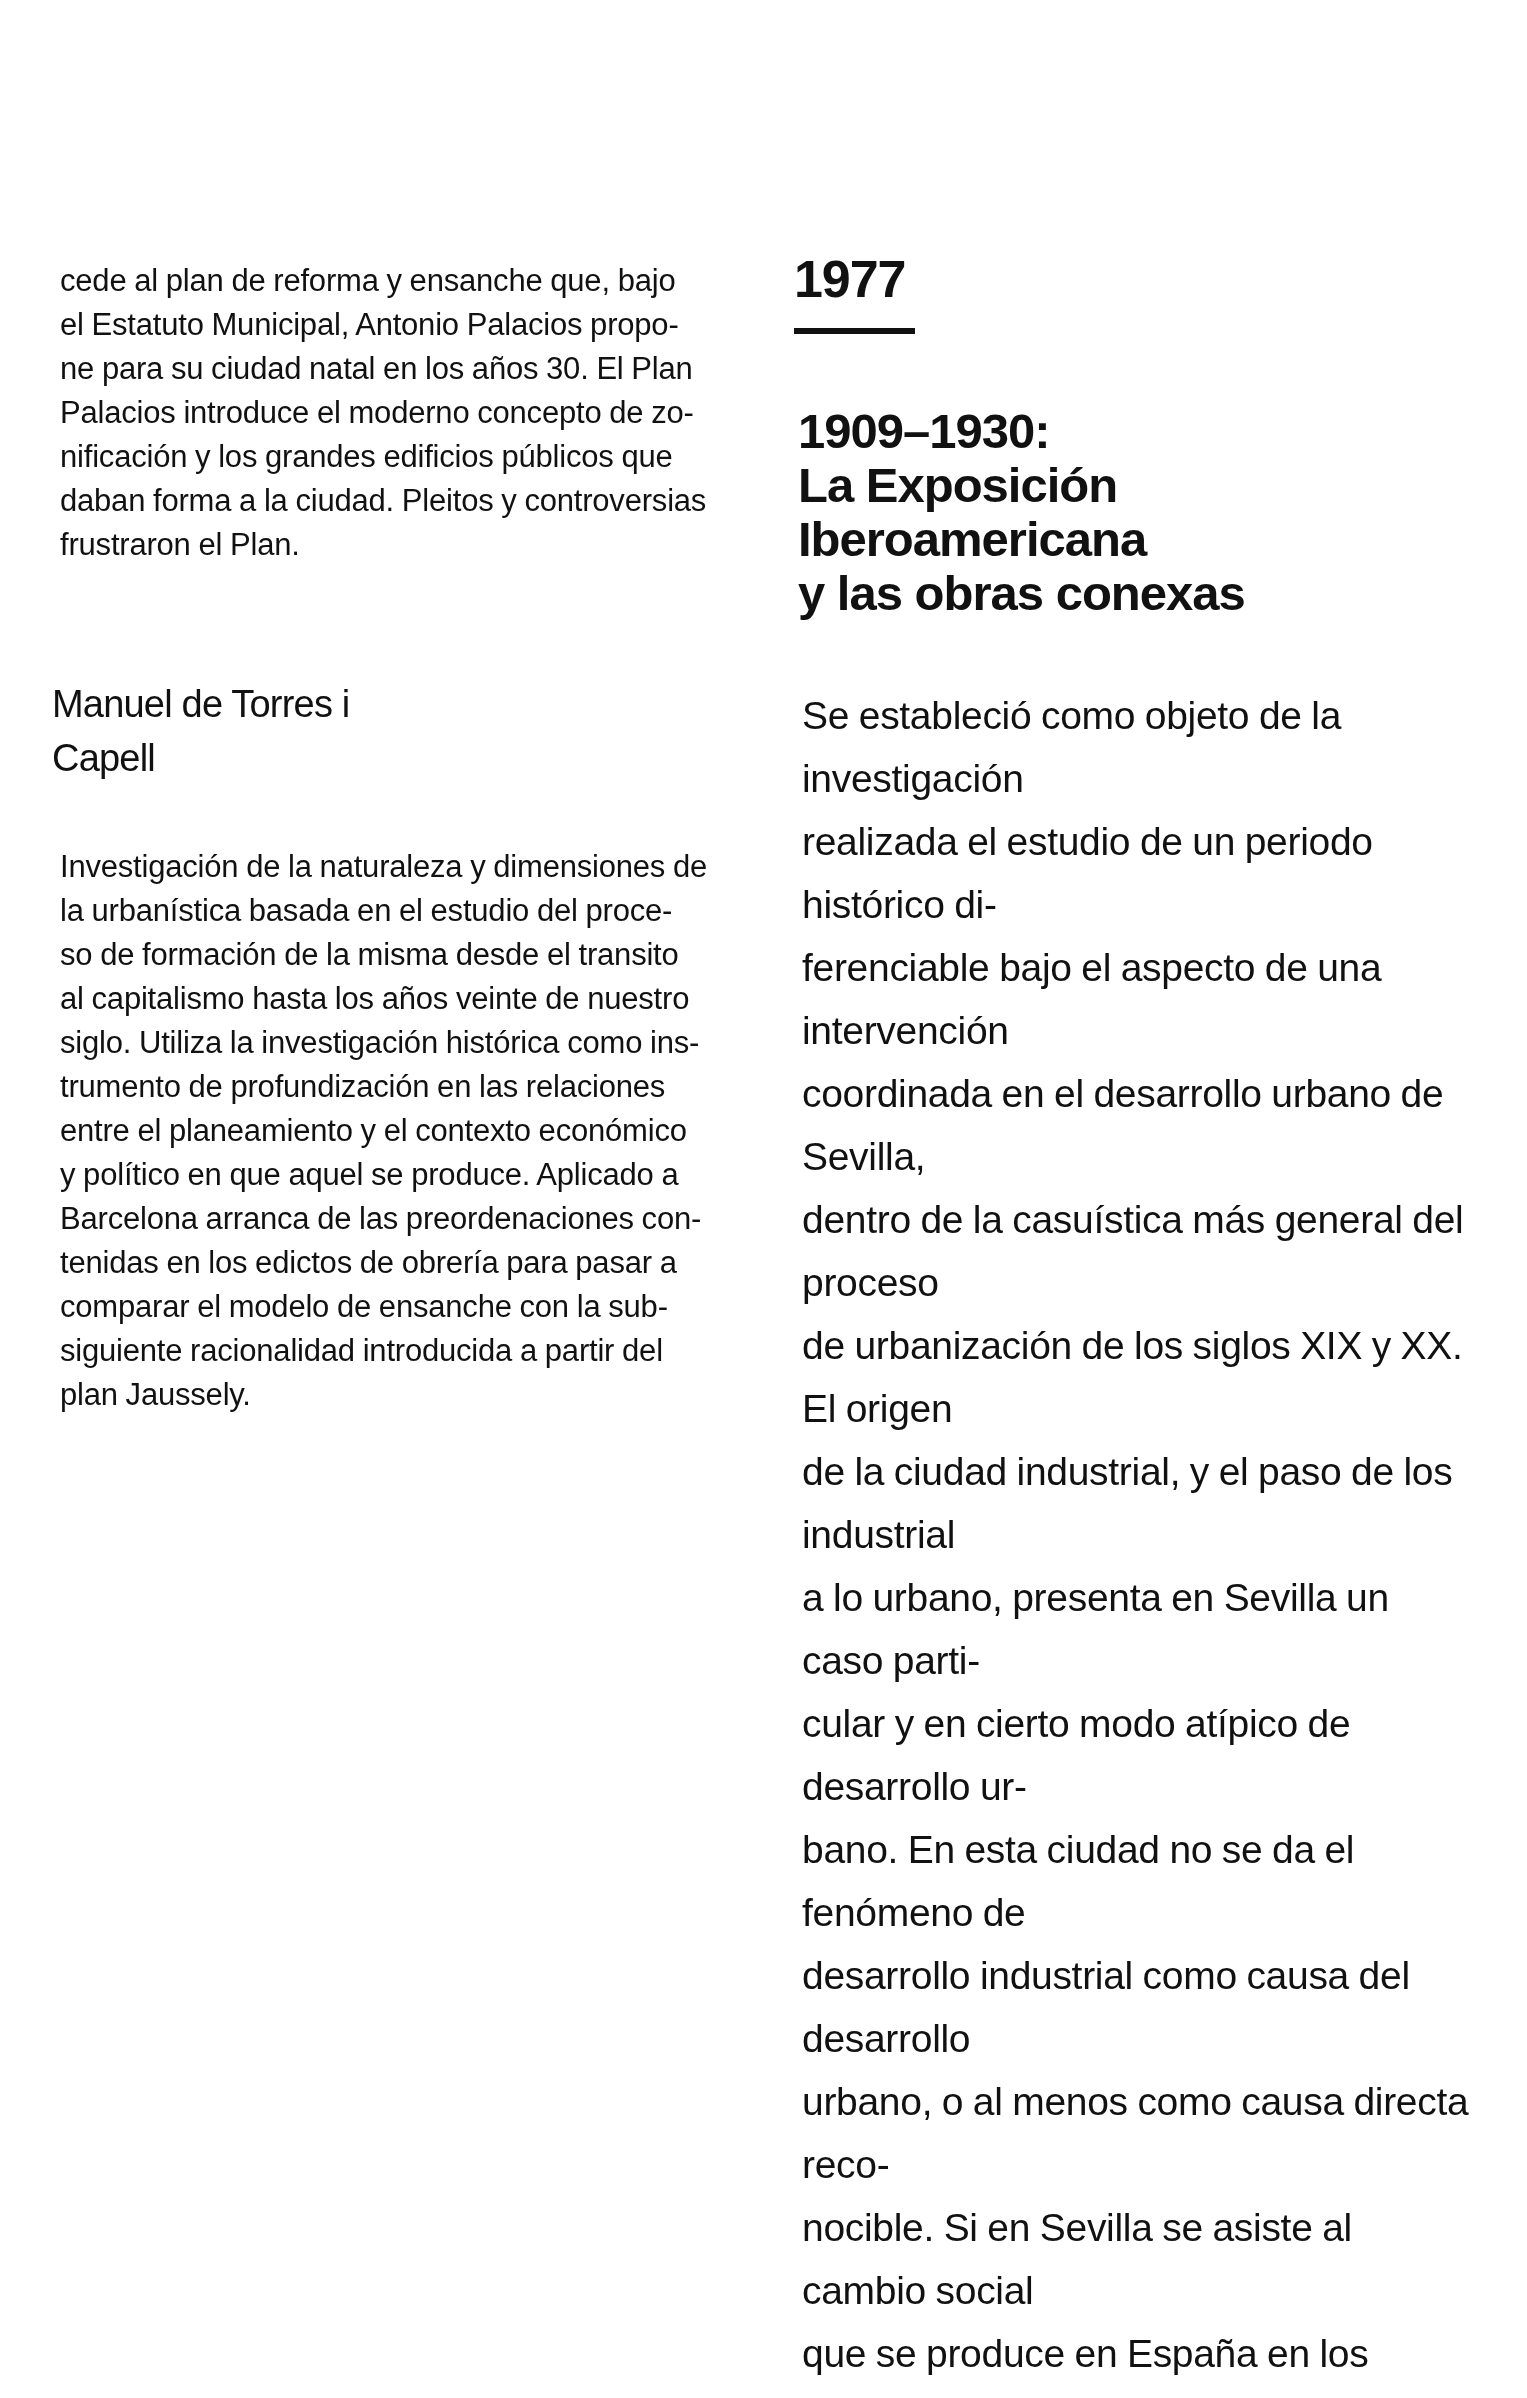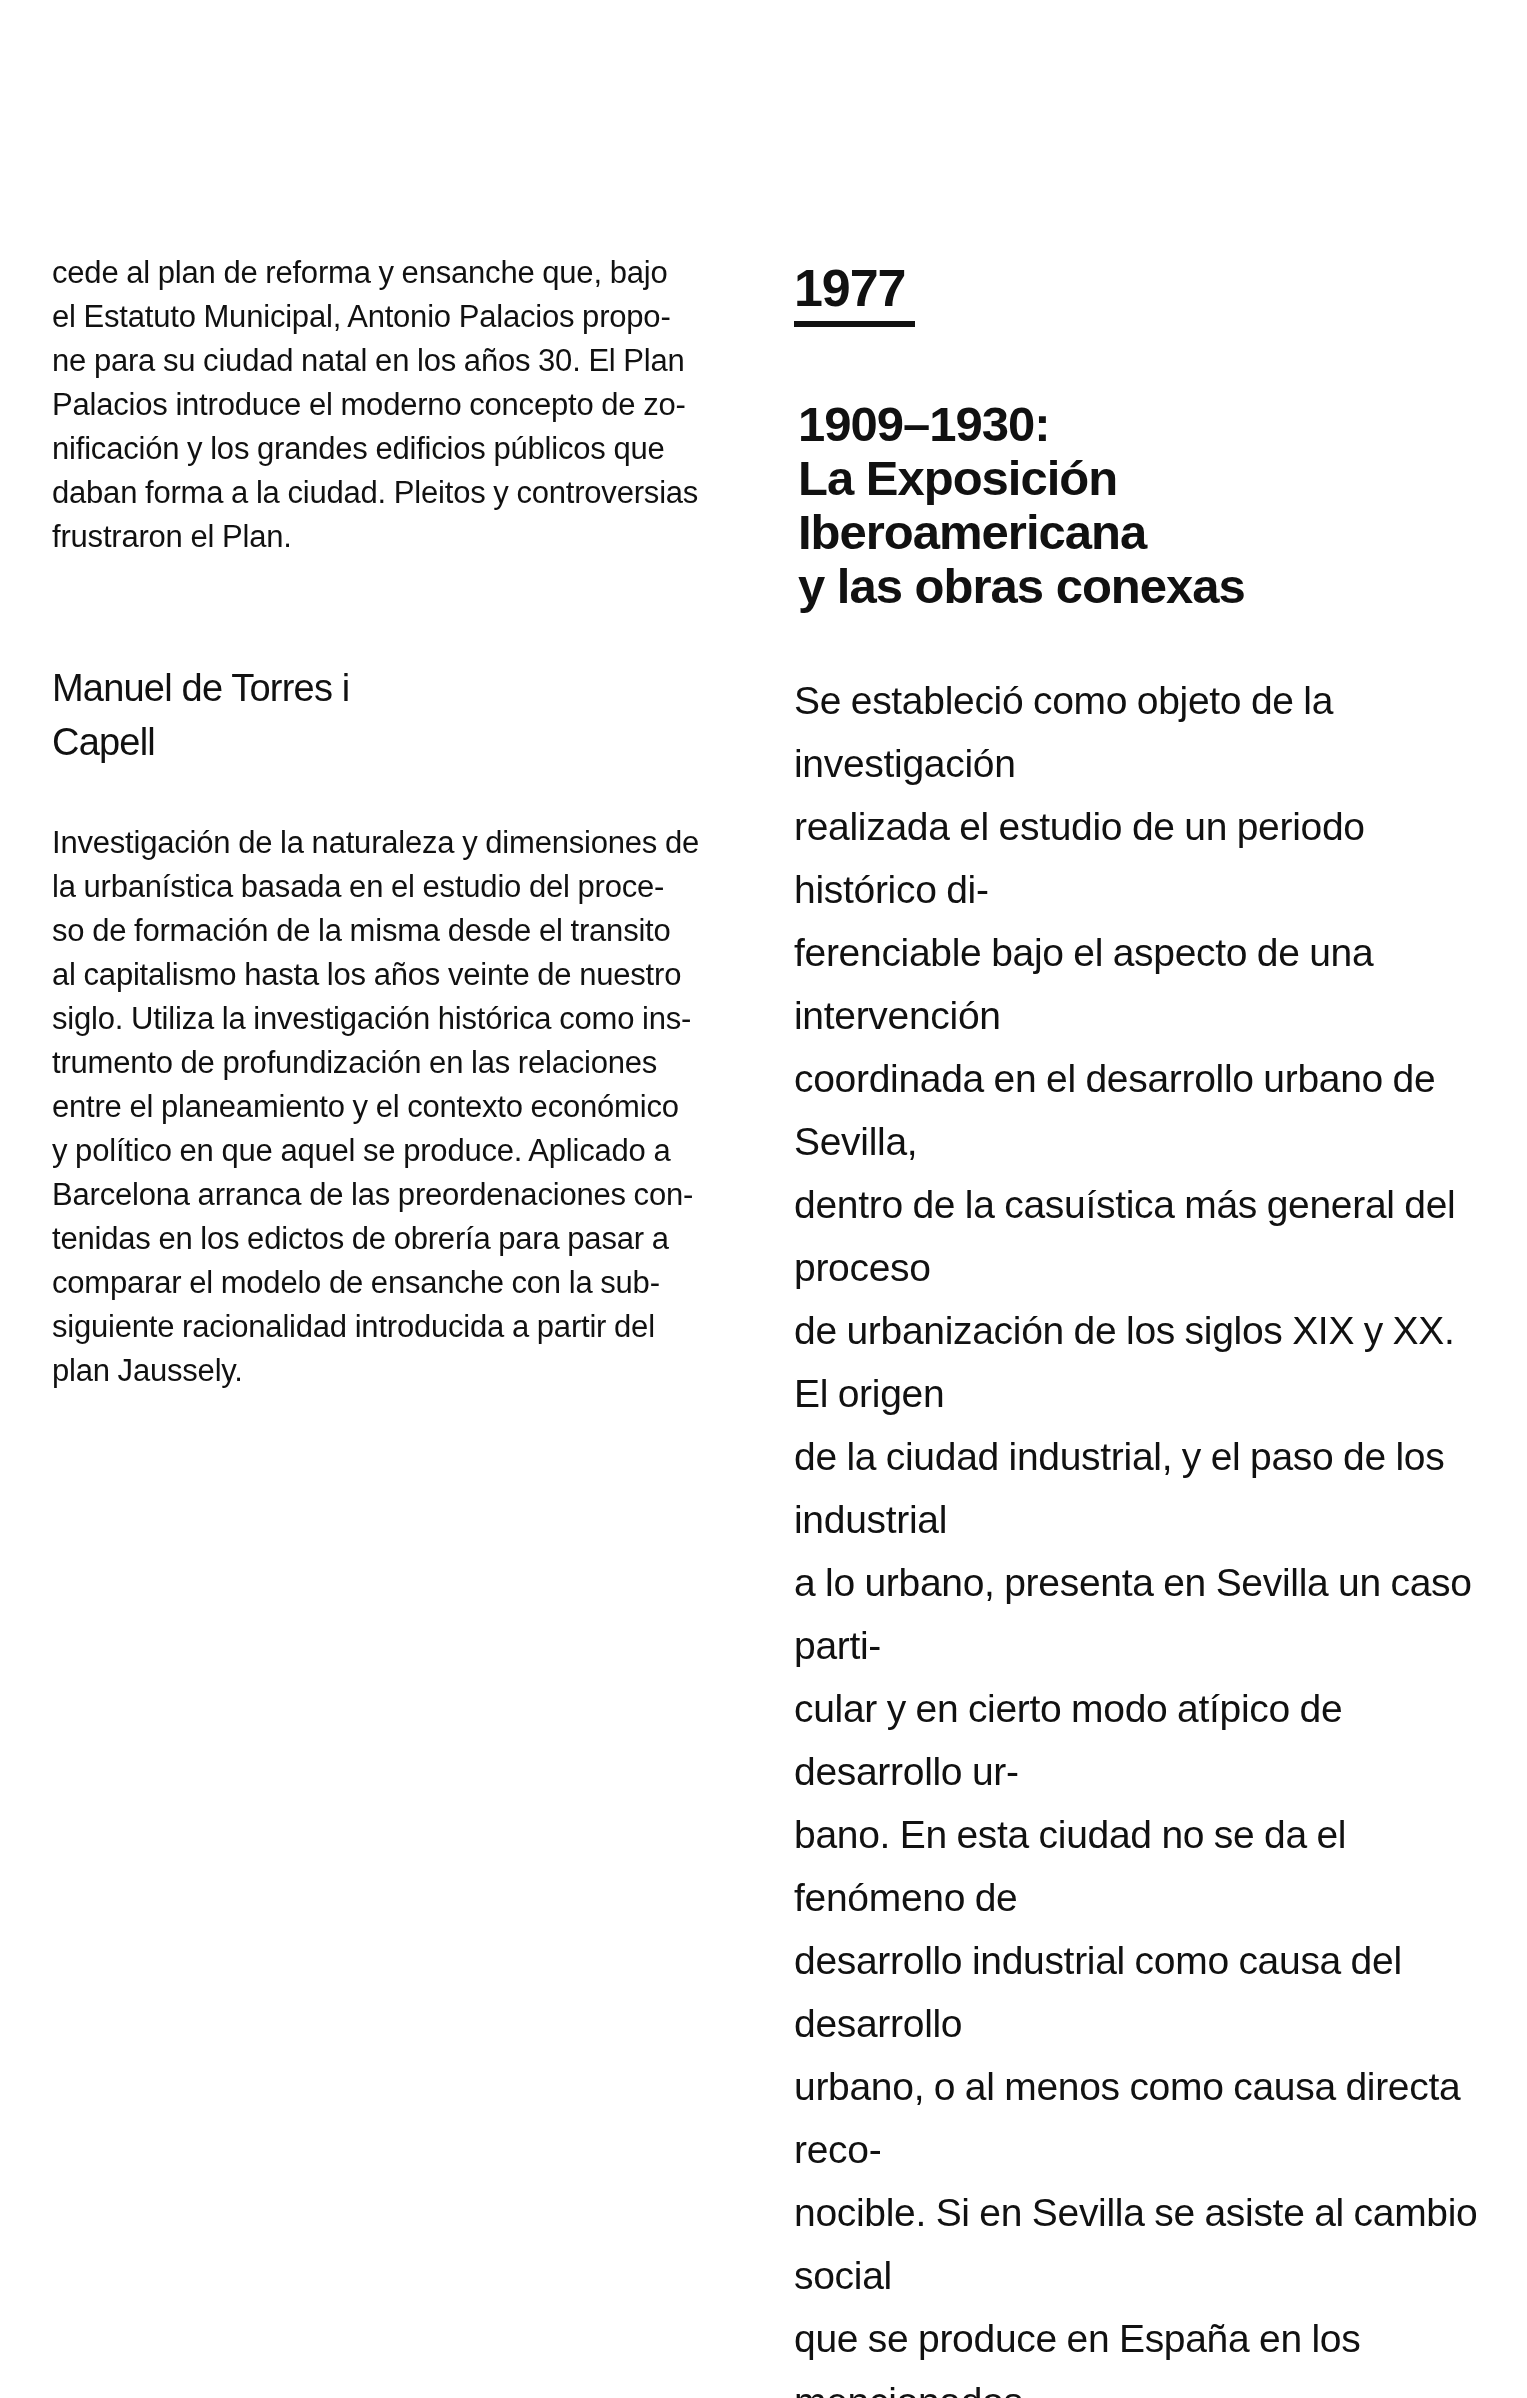--- a/index.html
+++ b/index.html
@@ -36,41 +36,40 @@
     flex: 0 0 684px;
   }
 
   
   .body-text {
     font-size: 31px;
     line-height: 44px;
     letter-spacing: -0.2px;
     word-spacing: -0.6px;
     font-weight: 400;
-    margin: 0;
+    margin: 8px;
     white-space: pre-line;
     hyphens: none;
   }
 
   
   .year-block {
     margin: 0;
     padding: 0;
     display: block;
   }
   .year {
     display: inline-block;
     font-size: 52px;
     line-height: 56px;
     font-weight: 700;
     letter-spacing: -1.1px;
-    padding-bottom: 5px;
+    padding-bottom: 21px;
     border-bottom: 6.6px solid #111111;
     padding-right: 9.4px;
-    margin-top: 9px;
   }
 
   
   .article-title {
     font-size: 49px;
     line-height: 54px;
     font-weight: 700;
     letter-spacing: -1px;
     margin: 4px;
     white-space: pre-line;

